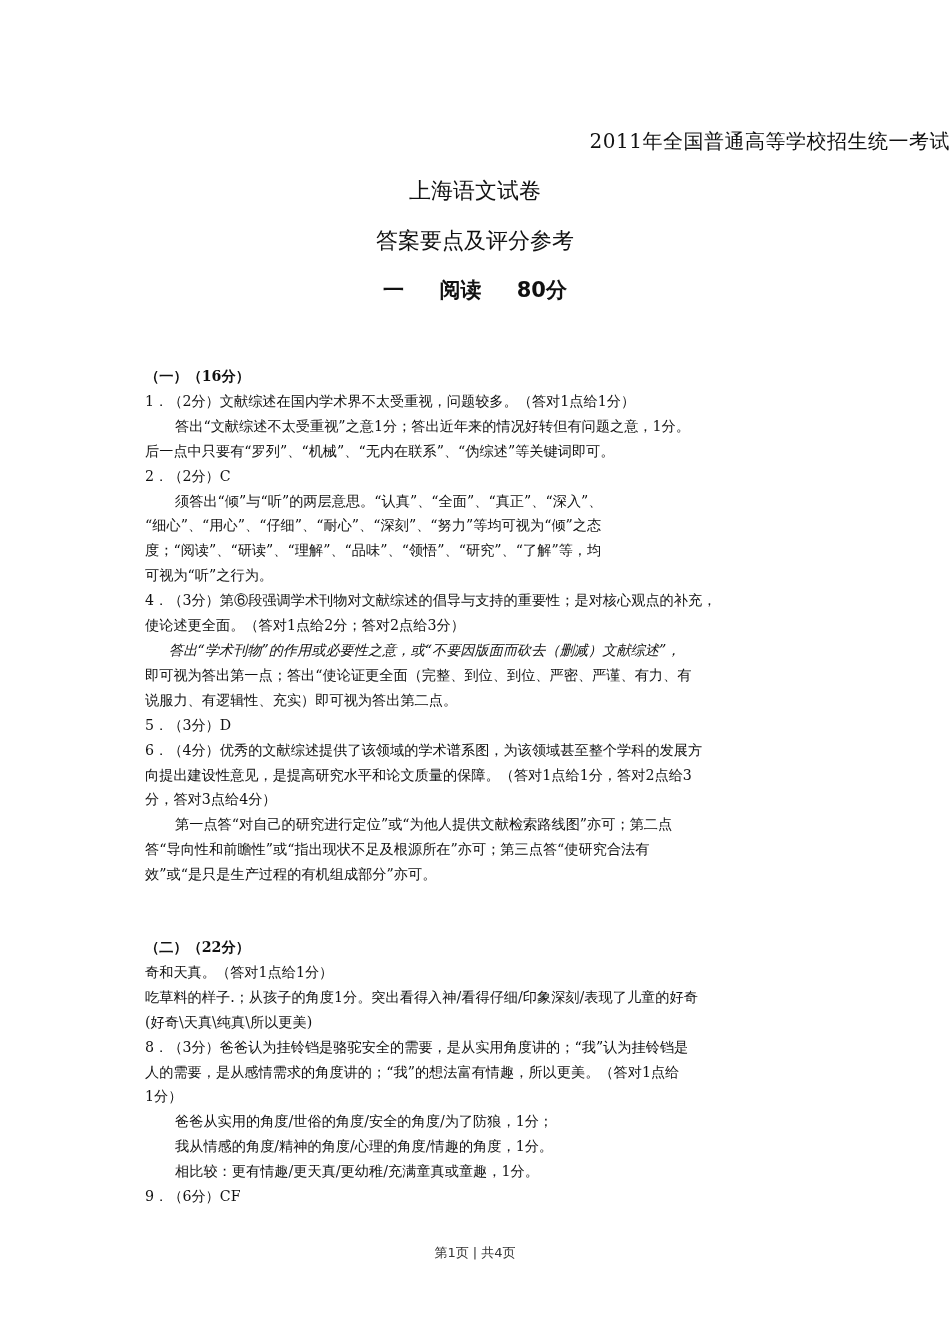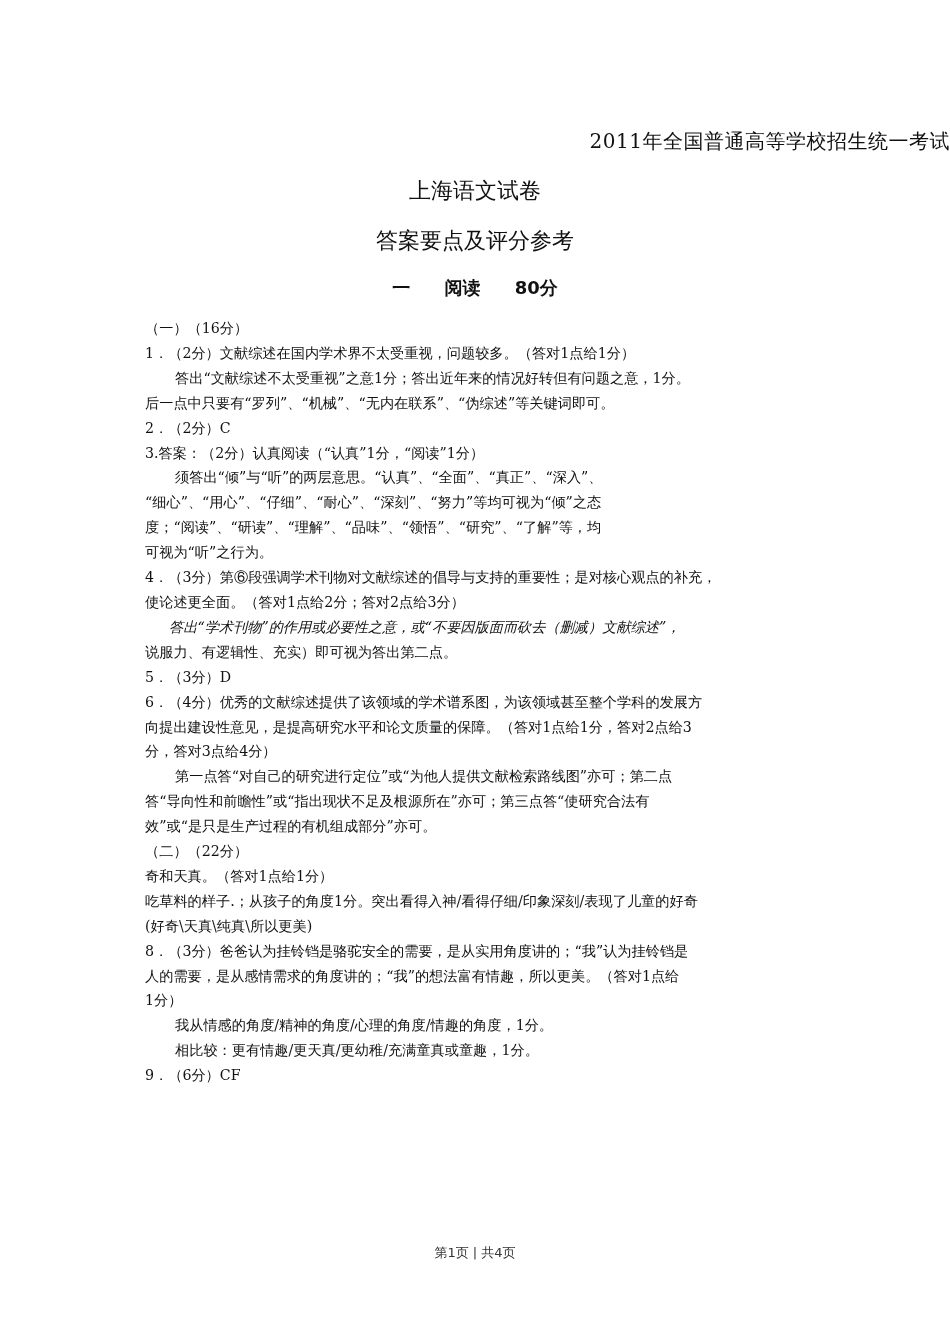--- a/index.html
+++ b/index.html
@@ -6,28 +6,28 @@
   body { width: 950px; height: 1344px; position: relative; overflow: hidden;
          font-family: "DejaVu Serif", "Liberation Serif", serif; color: #111; }
   .page { position: absolute; left: 0; top: 0; width: 950px; height: 1344px; }
   .title1 { position: absolute; top: 128px; left: 0; width: 950px; text-align: right;
             font-size: 20px; letter-spacing: 0.5px; }
   .title2, .title3 { position: absolute; left: 0; width: 950px; text-align: center;
             font-family: Liberation Mono, monospace; font-size: 22px; }
   .title2 { top: 176px; }
   .title3 { top: 226px; }
   .title4 { position: absolute; top: 276px; left: 0; width: 950px; text-align: center;
-            font-family: "DejaVu Sans", "Liberation Sans", sans-serif; font-size: 18px; font-weight: bold; }
+            font-family: "DejaVu Sans", "Liberation Sans", sans-serif; font-size: 21px; font-weight: bold; }
   .title4 span { display: inline-block; margin: 0 14px; }
   .content { position: absolute; top: 316px; left: 145px; width: 668px;
              font-size: 14.2px; line-height: 24.9px; }
   .line { white-space: nowrap; }
   .indent { padding-left: 30px; }
   .indent-sm { padding-left: 24px; font-style: italic; }
-  .section { font-weight: normal; }
+  .section { font-weight: bold; margin-top: 48px; }
   .footer { position: absolute; top: 1244px; left: 0; width: 950px; text-align: center;
             font-family: "DejaVu Sans", "Liberation Sans", sans-serif; font-size: 13px; color: #333; }
 </style>
 </head>
 <body>
 
 <div class="page">
   <div class="title1">2011年全国普通高等学校招生统一考试</div>
   <div class="title2">上海语文试卷</div>
   <div class="title3">答案要点及评分参考</div>
@@ -36,42 +36,43 @@
     <span>阅读</span>
     <span>80分</span>
   </div>
 
   <div class="content" id="content">
       <div class="line section">（一）（16分）</div>
       <div class="line">1．（2分）文献综述在国内学术界不太受重视，问题较多。（答对1点给1分）</div>
       <div class="line indent">答出“文献综述不太受重视”之意1分；答出近年来的情况好转但有问题之意，1分。</div>
       <div class="line">后一点中只要有“罗列”、“机械”、“无内在联系”、“伪综述”等关键词即可。</div>
       <div class="line">2．（2分）C</div>
-      <div class="line">3.答案：（2分）认真阅读（“认真”1分，“阅读”1分）</div>
       <div class="line indent">须答出“倾”与“听”的两层意思。“认真”、“全面”、“真正”、“深入”、</div>
       <div class="line">“细心”、“用心”、“仔细”、“耐心”、“深刻”、“努力”等均可视为“倾”之态</div>
       <div class="line">度；“阅读”、“研读”、“理解”、“品味”、“领悟”、“研究”、“了解”等，均</div>
       <div class="line">可视为“听”之行为。</div>
       <div class="line">4．（3分）第⑥段强调学术刊物对文献综述的倡导与支持的重要性；是对核心观点的补充，</div>
       <div class="line">使论述更全面。（答对1点给2分；答对2点给3分）</div>
       <div class="line indent-sm">答出“学术刊物”的作用或必要性之意，或“不要因版面而砍去（删减）文献综述”，</div>
+      <div class="line">即可视为答出第一点；答出“使论证更全面（完整、到位、到位、严密、严谨、有力、有</div>
       <div class="line">说服力、有逻辑性、充实）即可视为答出第二点。</div>
       <div class="line">5．（3分）D</div>
       <div class="line">6．（4分）优秀的文献综述提供了该领域的学术谱系图，为该领域甚至整个学科的发展方</div>
       <div class="line">向提出建设性意见，是提高研究水平和论文质量的保障。（答对1点给1分，答对2点给3</div>
       <div class="line">分，答对3点给4分）</div>
       <div class="line indent">第一点答“对自己的研究进行定位”或“为他人提供文献检索路线图”亦可；第二点</div>
       <div class="line">答“导向性和前瞻性”或“指出现状不足及根源所在”亦可；第三点答“使研究合法有</div>
       <div class="line">效”或“是只是生产过程的有机组成部分”亦可。</div>
       <div class="line section">（二）（22分）</div>
       <div class="line">奇和天真。（答对1点给1分）</div>
       <div class="line">吃草料的样子.；从孩子的角度1分。突出看得入神/看得仔细/印象深刻/表现了儿童的好奇</div>
       <div class="line">(好奇\天真\纯真\所以更美)</div>
       <div class="line">8．（3分）爸爸认为挂铃铛是骆驼安全的需要，是从实用角度讲的；“我”认为挂铃铛是</div>
       <div class="line">人的需要，是从感情需求的角度讲的；“我”的想法富有情趣，所以更美。（答对1点给</div>
       <div class="line">1分）</div>
+      <div class="line indent">爸爸从实用的角度/世俗的角度/安全的角度/为了防狼，1分；</div>
       <div class="line indent">我从情感的角度/精神的角度/心理的角度/情趣的角度，1分。</div>
       <div class="line indent">相比较：更有情趣/更天真/更幼稚/充满童真或童趣，1分。</div>
       <div class="line">9．（6分）CF</div>
     </div>
 
   <div class="footer">第1页 | 共4页</div>
 </div>
 
 </body></html>

